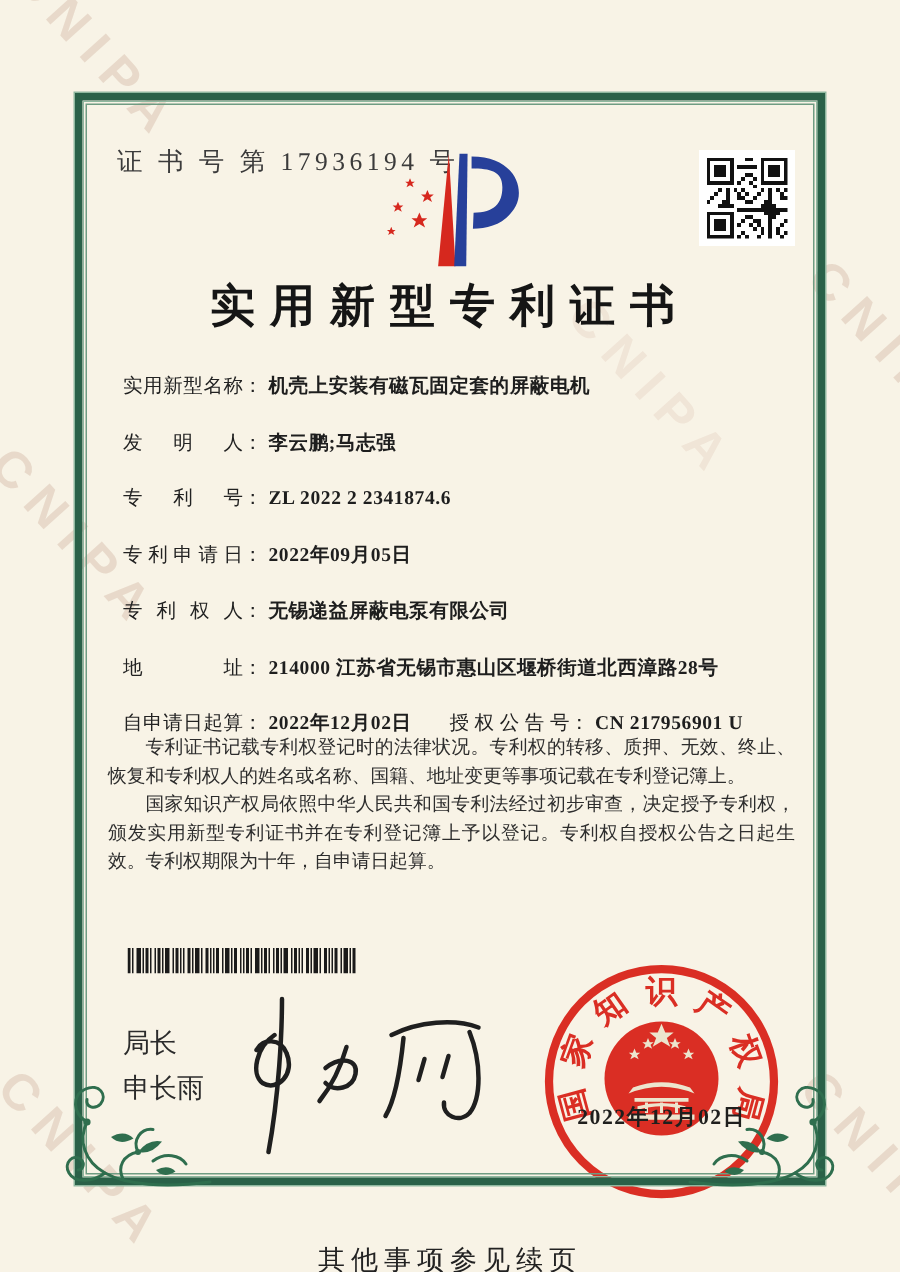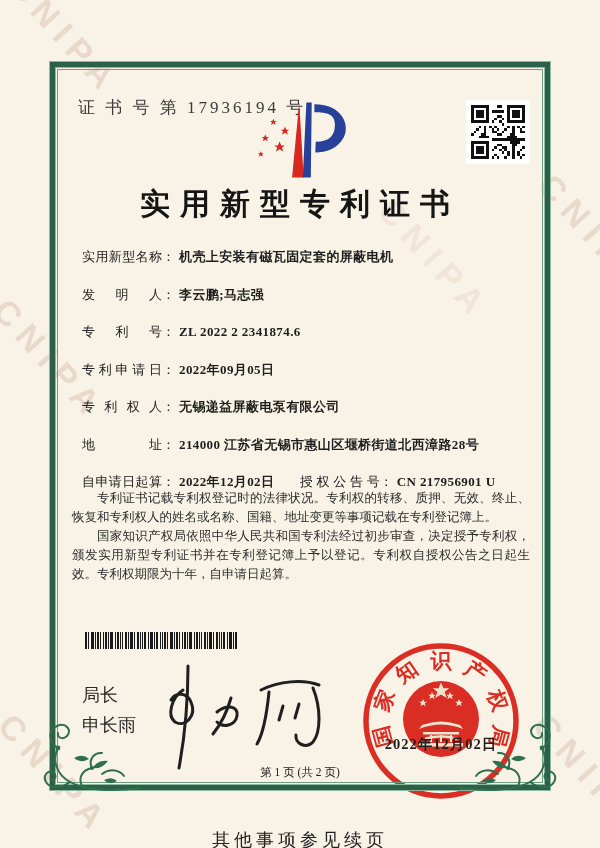--- a/index.html
+++ b/index.html
@@ -384,17 +384,16 @@
     </g>
     <g fill="#2f6e4e">
       <path d="M52 80 q7 -9 16 -7 q-7 9 -16 7 Z"></path>
       <path d="M34 70 q9 -5 15 1 q-9 5 -15 -1 Z"></path>
       <path d="M64 92 q8 -4 13 1 q-8 5 -13 -1 Z"></path>
       <circle cx="18" cy="60" r="2.4"></circle>
       <circle cx="52" cy="80" r="2"></circle>
     </g>
   </svg>
 
-  <div class="page-note">第 1 页 (共 2 页)</div>
 
   <div class="continuation">其他事项参见续页</div>
 
 </div>
 
 </body></html>

